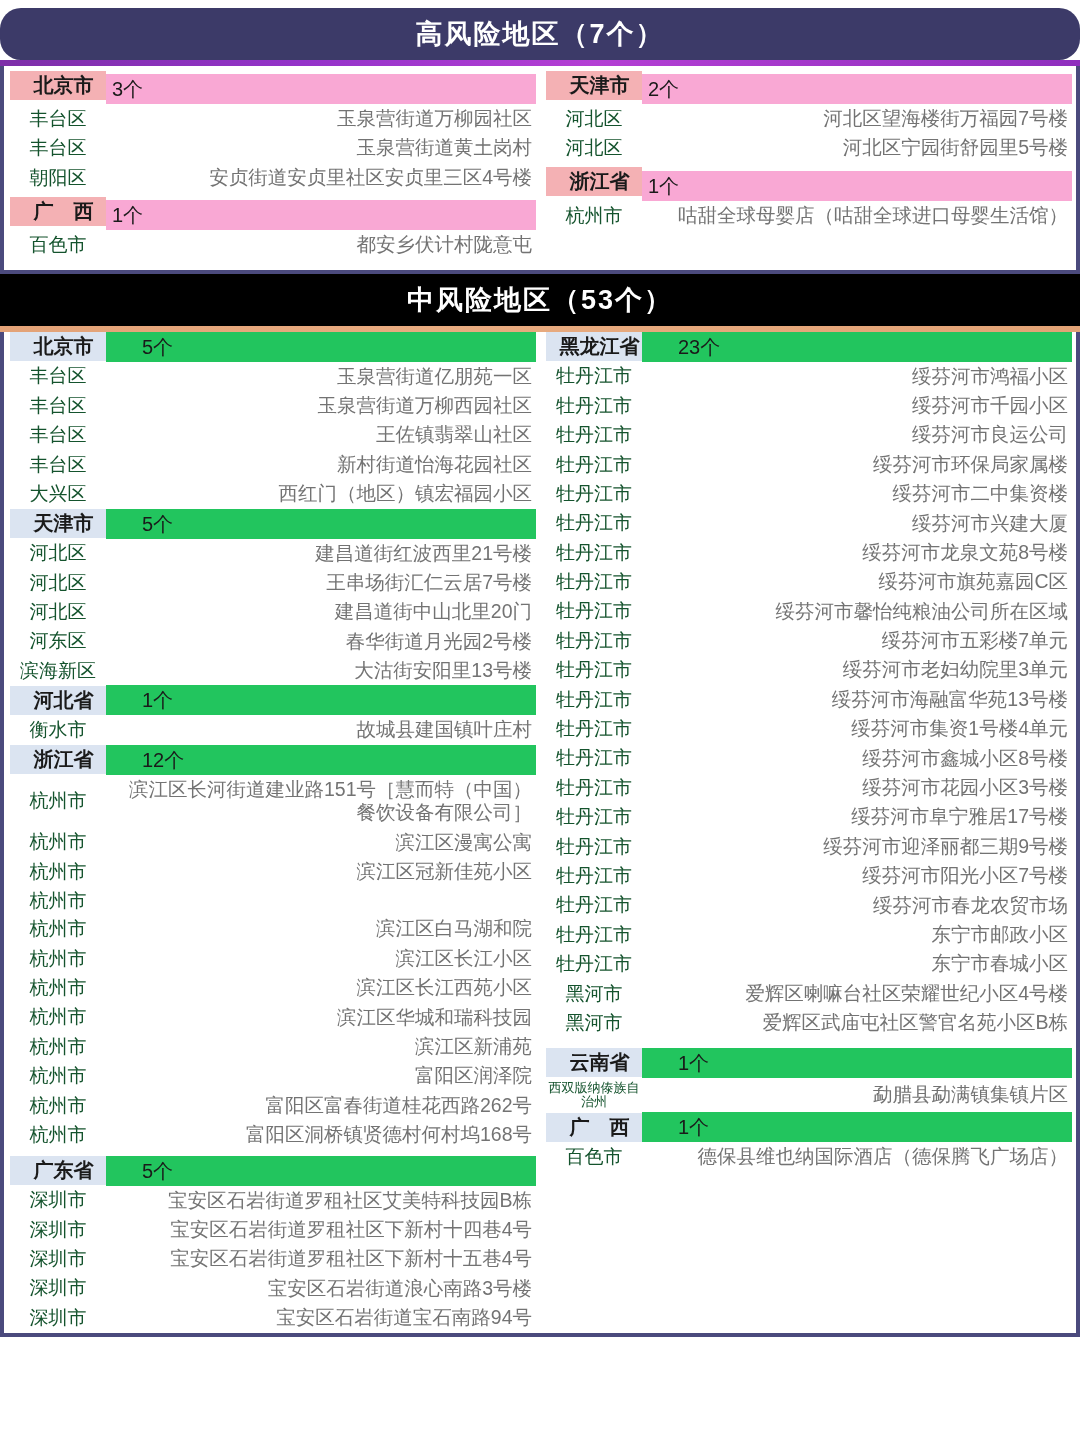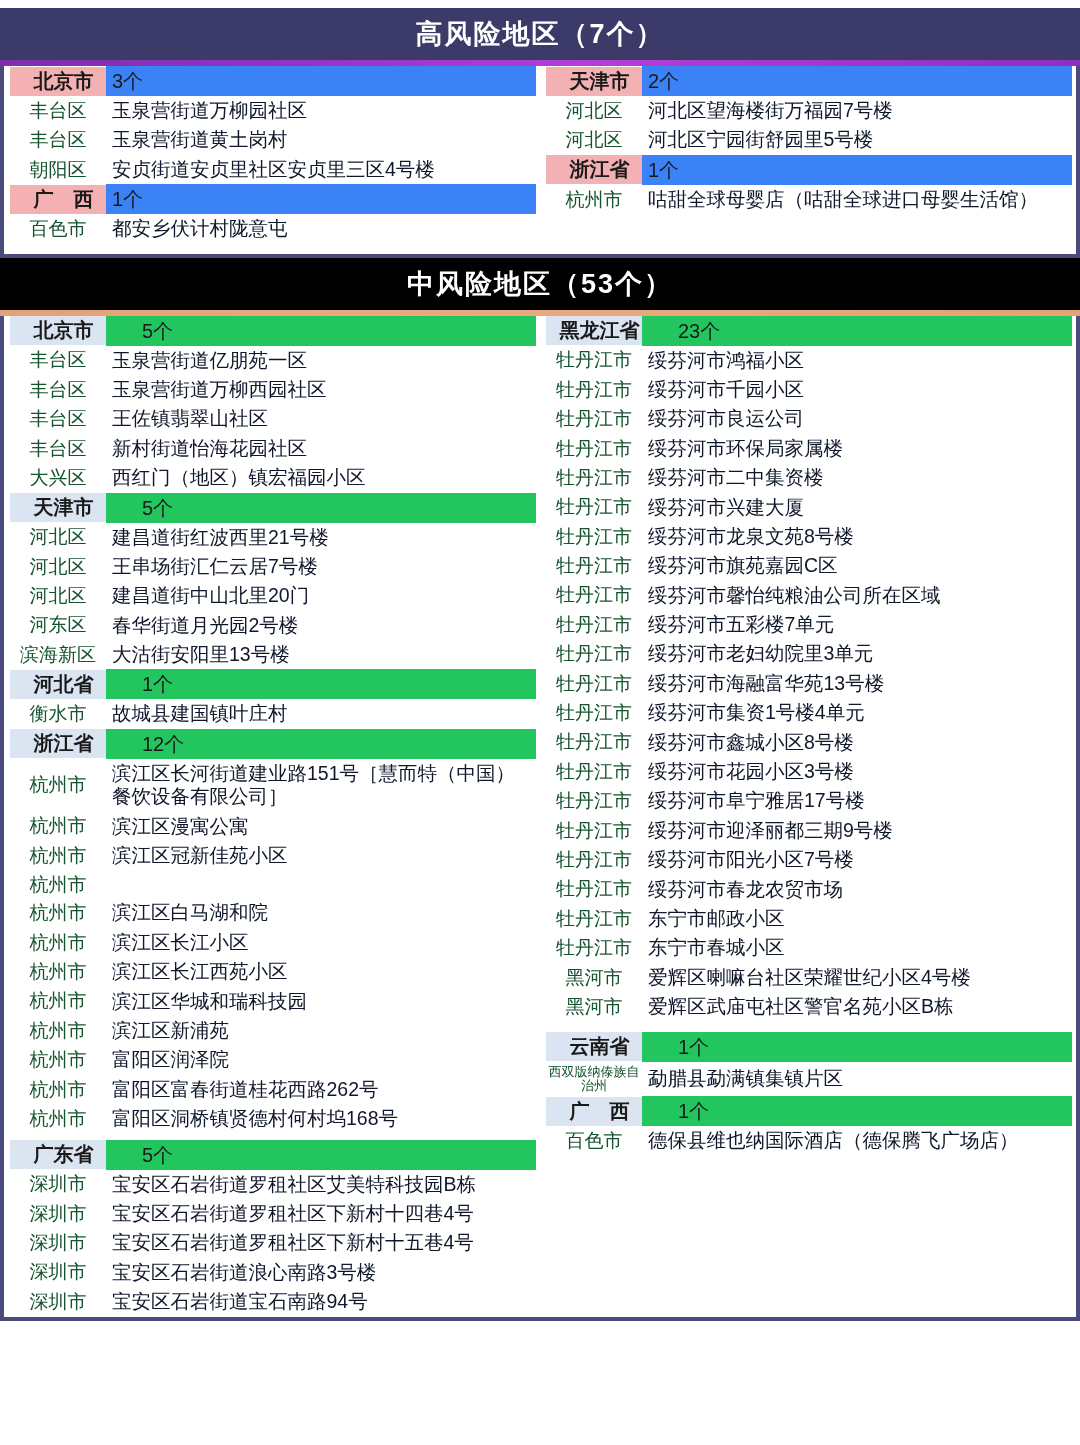--- a/index.html
+++ b/index.html
@@ -21,21 +21,21 @@
     position: relative;
     background: #3e3e6b;
     color: #ffffff;
     text-align: center;
     font-size: 27px;
     font-weight: bold;
     letter-spacing: 2px;
     line-height: 52px;
     height: 52px;
   }
-  .banner.high { background: #3c3a68; }
+  .banner.high { background: #3c3a68; border-radius: 21px; }
   .banner.mid  { background: #000000; }
 
   .banner-underline {
     height: 6px;
     width: 100%;
   }
   .underline-high {
     background: linear-gradient(90deg, #7d2fa8 0%, #9433c9 28%, #b43fd4 55%, #8f2fbe 100%);
   }
   .underline-mid {
@@ -96,32 +96,32 @@
     font-weight: bold;
     font-size: 20px;
     padding-left: 13px;
   }
   .row.prov .c2 {
     font-weight: normal;
     font-size: 20px;
   }
   
   .block.high .row.prov .c1 { background: #f4b1b4; }
-  .block.high .row.prov .c2 { background: #3b82f6; }
+  .block.high .row.prov .c2 { background: #f9a8d4; margin-top: 8px; }
   .block.high .row.data .c1,
   .block.high .row.data .c2 { background: #ffffff; }
 
   
   .block.mid .row.prov .c1 { background: #dbe4f1; }
   .block.mid .row.prov .c2 { background: #22c55e; padding-left: 36px; }
   .block.mid .row.data .c1,
   .block.mid .row.data .c2 { background: #ffffff; }
 
   .row.data .c1 { color: #14532d; }
-  .row.data .c2 { color: #0f172a; }
+  .row.data .c2 { color: #737373; text-align: right; }
 
   .spacer { height: 10px; }
   .gap-top { height: 6px; }
 
   .bottom-rule {
     height: 4px;
     background: #4b4a7d;
     width: 100%;
   }
   .page-pad { height: 8px; background: #ffffff; }

